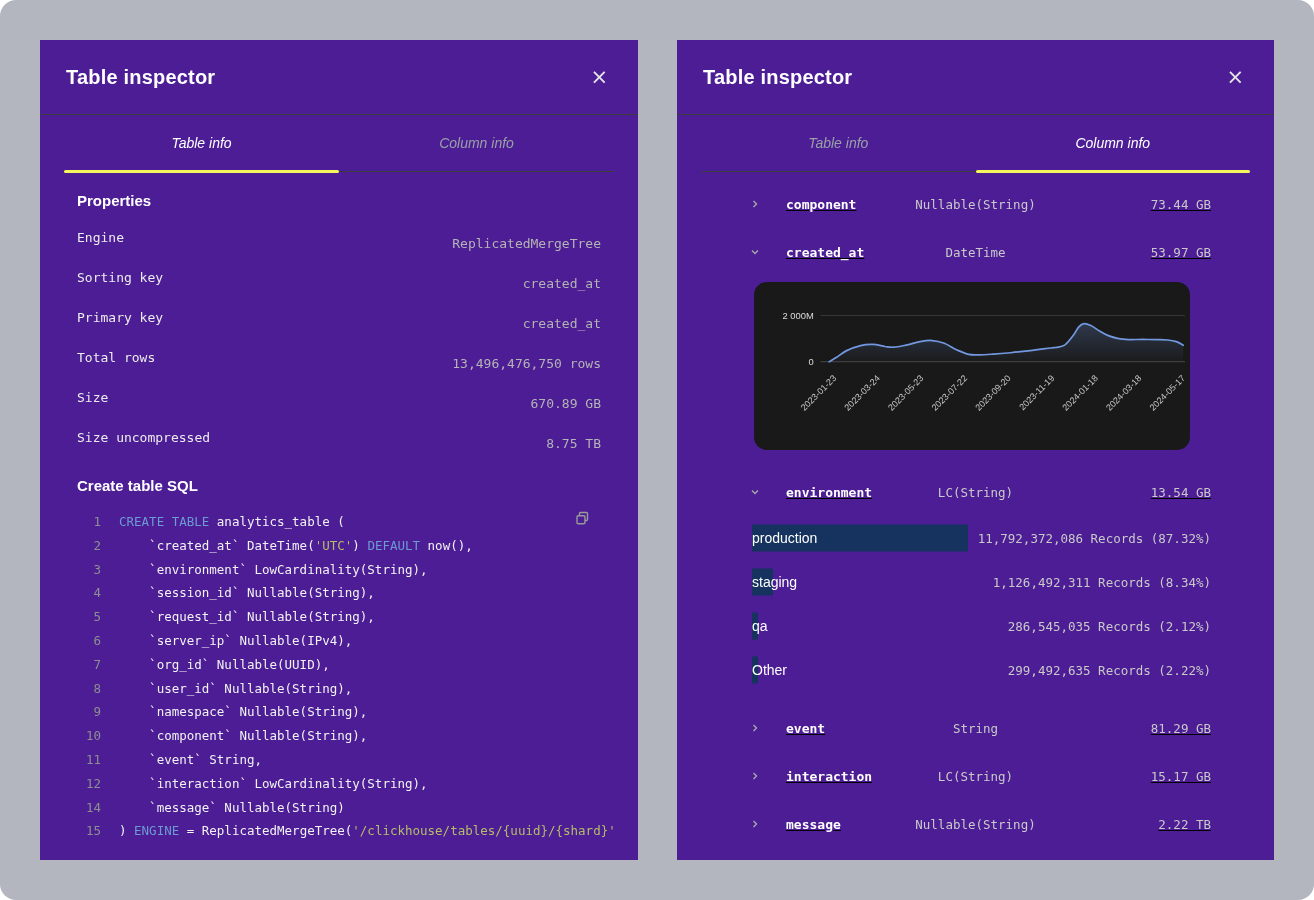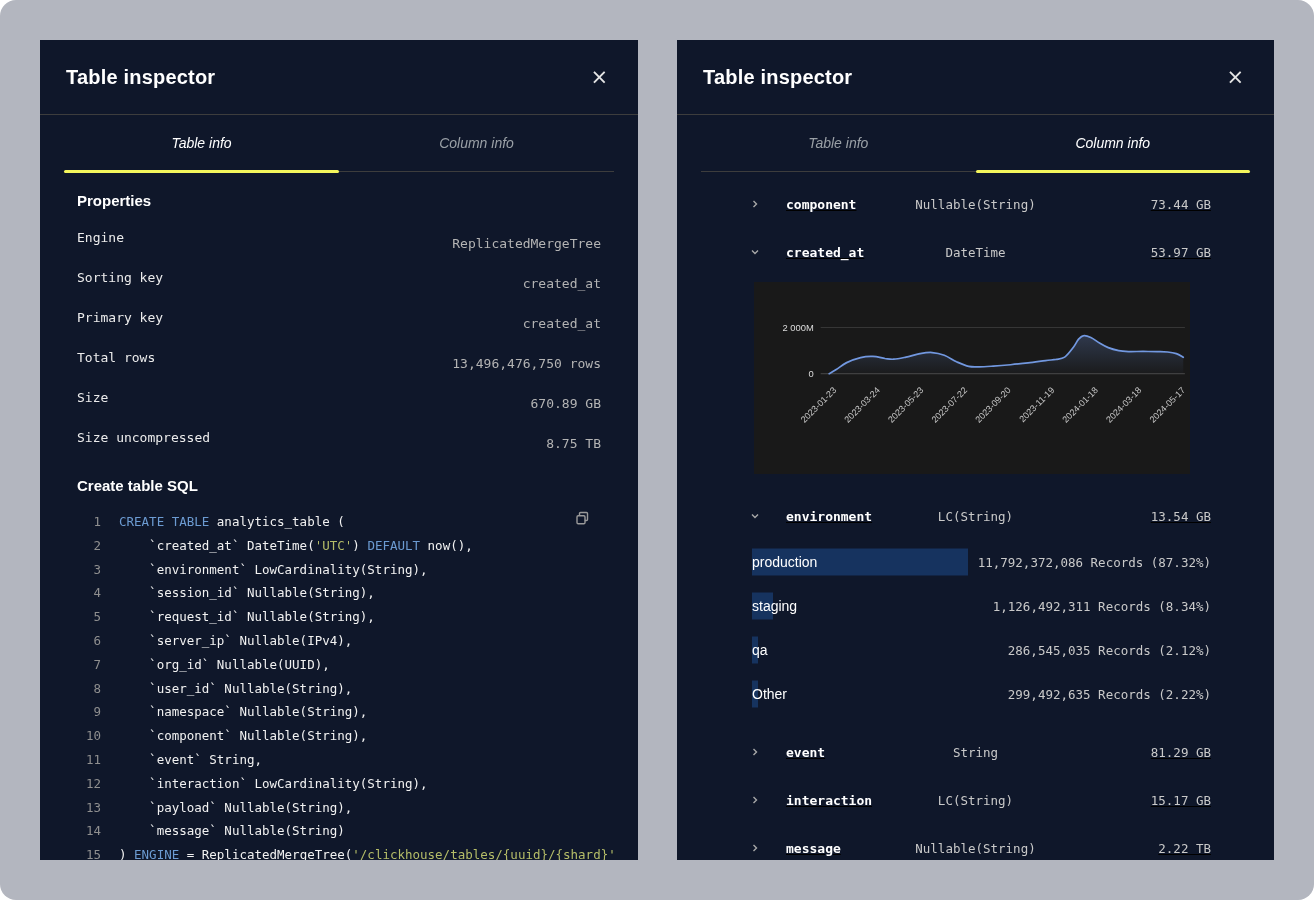--- a/index.html
+++ b/index.html
@@ -1,18 +1,18 @@
 <!DOCTYPE html>
 <html style="--accent: #f4f65c; --navy: #16335f; --kw: #6c9bd2; --str: #b5bd68;"><head>
 <meta charset="utf-8">
 <style>
   html,body{margin:0;padding:0;background:#ffffff;}
   body{width:1314px;height:900px;font-family:"Liberation Sans",sans-serif;}
   .stage{position:relative;width:1314px;height:900px;background:#b3b6bf;border-radius:16px;overflow:hidden;}
-  .panel{position:absolute;top:40px;height:820px;background:#0f172a;overflow:hidden;}
+  .panel{position:absolute;top:40px;height:820px;background:#4c1d95;overflow:hidden;}
   #panel-left{left:40px;width:598px;}
   #panel-right{left:677px;width:597px;}
 
   .panel-header{height:75px;display:flex;align-items:center;padding:0 26px;border-bottom:1px solid #3d3d3d;box-sizing:border-box;}
   .panel-title{font-size:20px;font-weight:700;color:#ffffff;letter-spacing:.2px;}
   .close-btn{margin-left:auto;background:none;border:none;color:#e6e6e6;font-size:21px;line-height:1;cursor:pointer;padding:2px 4px;font-family:"DejaVu Sans",sans-serif;}
 
   .tabbar{margin:0 24px;display:flex;border-bottom:1px solid #3d3d3d;height:56px;}
   .tab{flex:1;display:flex;align-items:center;justify-content:center;font-size:14px;color:#9aa0a6;position:relative;cursor:pointer;font-style:italic;}
   .tab.active{color:#ffffff;}
@@ -33,21 +33,21 @@
   .copy-btn{position:absolute;top:0;right:10px;background:none;border:none;padding:0;cursor:pointer;}
 
   
   .rows{padding-top:8px;}
   .col-row{position:relative;height:48px;display:flex;align-items:center;padding:0 26px 0 36px;cursor:pointer;text-decoration:underline;}
   .chev{width:12px;height:12px;flex:none;display:flex;align-items:center;}
   .col-name{margin-left:24px;font-family:"DejaVu Sans Mono",monospace;font-weight:700;font-size:13px;color:#ffffff;}
   .col-type{position:absolute;left:50%;transform:translateX(-50%);font-family:"DejaVu Sans Mono",monospace;font-size:12.5px;color:#c9c9c9;}
   .col-size{margin-left:auto;font-family:"DejaVu Sans Mono",monospace;font-size:12.5px;color:#c9c9c9;}
 
-  .chart-box{margin:6px 47px 18px 40px;height:192px;background:#191919;border-radius:0;}
+  .chart-box{margin:6px 47px 18px 40px;height:168px;background:#191919;border-radius:13px;}
   .bar-row{position:relative;height:44px;display:flex;align-items:center;padding:0 26px 0 38px;}
   .bar-fill{position:absolute;left:38px;top:50%;transform:translateY(-50%);height:27px;background:var(--navy);}
   .bar-label{position:relative;margin-left:0;font-size:14px;color:#ffffff;}
   .bar-count{position:relative;margin-left:auto;font-family:"DejaVu Sans Mono",monospace;font-size:12.5px;color:#c9c9c9;}
   .bars-end{margin-bottom:12px;}
 </style>
 </head>
 <body>
 
 <div class="stage">
@@ -103,21 +103,20 @@
             <div class="code-line"><span class="ln">3</span><span class="src"><span class="tok-plain">    `environment` LowCardinality(String),</span></span></div>
             <div class="code-line"><span class="ln">4</span><span class="src"><span class="tok-plain">    `session_id` Nullable(String),</span></span></div>
             <div class="code-line"><span class="ln">5</span><span class="src"><span class="tok-plain">    `request_id` Nullable(String),</span></span></div>
             <div class="code-line"><span class="ln">6</span><span class="src"><span class="tok-plain">    `server_ip` Nullable(IPv4),</span></span></div>
             <div class="code-line"><span class="ln">7</span><span class="src"><span class="tok-plain">    `org_id` Nullable(UUID),</span></span></div>
             <div class="code-line"><span class="ln">8</span><span class="src"><span class="tok-plain">    `user_id` Nullable(String),</span></span></div>
             <div class="code-line"><span class="ln">9</span><span class="src"><span class="tok-plain">    `namespace` Nullable(String),</span></span></div>
             <div class="code-line"><span class="ln">10</span><span class="src"><span class="tok-plain">    `component` Nullable(String),</span></span></div>
             <div class="code-line"><span class="ln">11</span><span class="src"><span class="tok-plain">    `event` String,</span></span></div>
             <div class="code-line"><span class="ln">12</span><span class="src"><span class="tok-plain">    `interaction` LowCardinality(String),</span></span></div>
-            <div class="code-line"><span class="ln">13</span><span class="src"><span class="tok-plain">    `payload` Nullable(String),</span></span></div>
             <div class="code-line"><span class="ln">14</span><span class="src"><span class="tok-plain">    `message` Nullable(String)</span></span></div>
             <div class="code-line"><span class="ln">15</span><span class="src"><span class="tok-plain">) </span><span class="tok-kw">ENGINE</span><span class="tok-plain"> = ReplicatedMergeTree(</span><span class="tok-str">'/clickhouse/tables/{uuid}/{shard}'</span></span></div>
           </div>
       </div>
     </div>
   </section>
 
   <section class="panel" id="panel-right">
     <header class="panel-header">
       <div class="panel-title">Table inspector</div>

